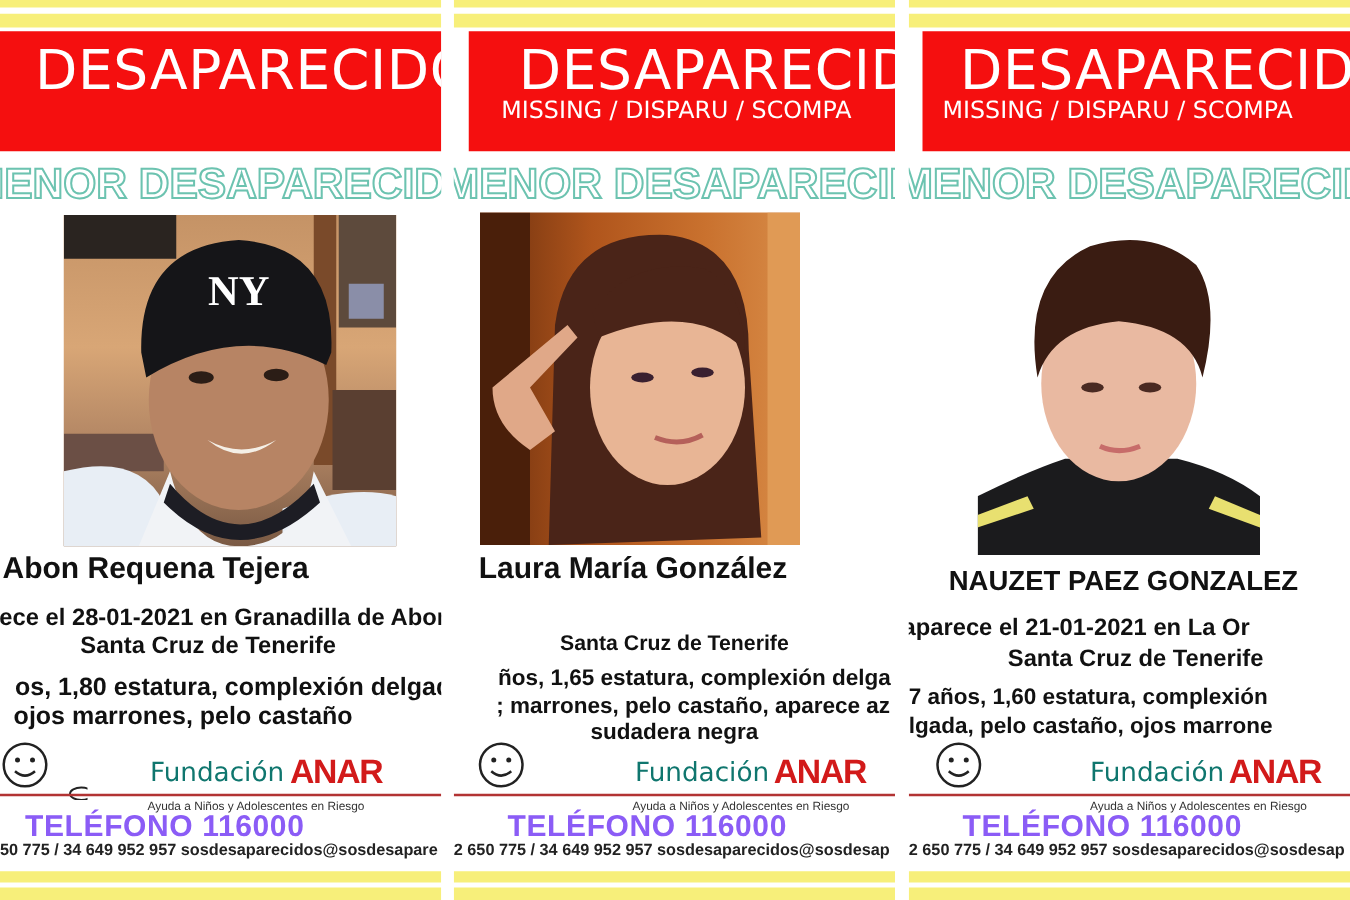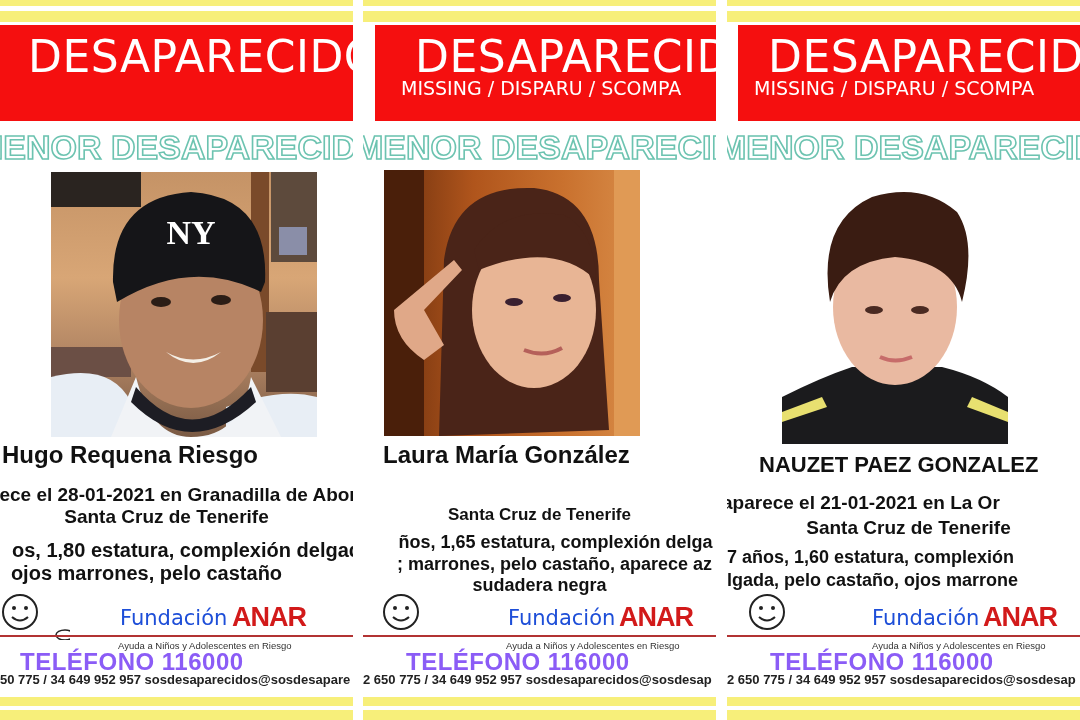--- a/index.html
+++ b/index.html
@@ -33,21 +33,21 @@
   .p1 .photo { left:3px; top:172px; width:266px; height:265px; background:linear-gradient(180deg,#c59366 0%,#d8a676 40%,#b08463 70%,#7a5a44 100%);margin-left:48px; }
   .p2 .photo { left:21px; top:170px; width:256px; height:266px; background:linear-gradient(90deg,#6b2f0e 0%,#b0551c 35%,#c9712e 70%,#d88c48 100%); }
   .p3 .photo { left:55px; top:182px; width:226px; height:262px; background:#ffffff; }
   .name { position:absolute; white-space:nowrap; font-weight:bold; color:#111; font-family:"Liberation Sans", sans-serif; }
   .p1 .name { left:2px; top:441px; font-size:24px; }
   .p2 .name { left:20px; top:441px; font-size:24px; }
   .p3 .name { left:32px; top:452px; font-size:22px; }
   .line { position:absolute; left:0; right:0; white-space:nowrap; font-weight:bold; color:#111; text-align:center; font-family:"Liberation Sans", sans-serif; }
   .desc { font-size:20px; }
   .smiley { position:absolute; left:0; top:590px; width:70px; height:50px; }
-  .fund { position:absolute; top:606px; white-space:nowrap; font-size:21px; color:#1d4ed8; font-family:"DejaVu Sans", sans-serif; }
+  .fund { position:absolute; top:606px; white-space:nowrap; font-size:21px; color:#0f766e; font-family:"DejaVu Sans", sans-serif; }
   .anar { position:absolute; top:602px; font-size:27px; font-weight:900; color:#d21a1a; letter-spacing:-1px; font-family:"Liberation Sans", sans-serif;text-align:center; }
   .redline { position:absolute; left:0; right:0; top:635px; height:2px; background:#b23333; }
   .ayuda { position:absolute; top:640px; font-size:9.5px; color:#333; white-space:nowrap; }
   .tel { position:absolute; top:648px; white-space:nowrap; font-size:24px; font-weight:900; color:#8b5cf6; letter-spacing:0.5px; }
   .contact { position:absolute; top:672px; white-space:nowrap; font-size:13px; font-weight:bold; color:#222; }
 </style>
 </head>
 <body>
 
 <div class="panel p1">
@@ -70,21 +70,21 @@
       <ellipse cx="140" cy="148" rx="72" ry="88" fill="#b78464"></ellipse>
       <path d="M62 110 Q60 25 140 20 Q218 25 214 110 L210 120 Q140 85 66 130 Z" fill="#151518"></path>
       <text x="140" y="72" font-size="34" font-weight="bold" fill="#ffffff" text-anchor="middle" font-family="Liberation Serif, serif">NY</text>
       <ellipse cx="110" cy="130" rx="10" ry="5" fill="#2b1d16"></ellipse>
       <ellipse cx="170" cy="128" rx="10" ry="5" fill="#2b1d16"></ellipse>
       <path d="M115 180 Q142 195 170 180 Q142 202 115 180 Z" fill="#f4efe6"></path>
       <path d="M85 205 Q100 265 140 265 Q190 265 200 205 L230 265 L60 265 Z" fill="#f1f3f6"></path>
       <path d="M85 215 Q140 280 200 215 L205 230 Q140 290 80 230 Z" fill="#1d1d24"></path>
     </svg>
   </div>
-  <div class="name">Hugo Requena Riesgo</div>
+  <div class="name">Abon Requena Tejera</div>
   <div class="line" style="top:484px;font-size:19px;left:-25px;right:-25px;">rece el 28-01-2021 en Granadilla de Abon</div>
   <div class="line" style="top:506px;font-size:19px;left:-10px;right:10px;">Santa Cruz de Tenerife</div>
   <div class="line desc" style="top:539px;left:-20px;right:-40px;">os, 1,80 estatura, complexión delgad</div>
   <div class="line desc" style="top:562px;left:-30px;right:30px;">ojos marrones, pelo castaño</div>
   <svg class="smiley" viewBox="0 0 70 50">
     <circle cx="20" cy="22" r="17" fill="#fff" stroke="#222" stroke-width="2"></circle>
     <circle cx="14" cy="18" r="2" fill="#222"></circle>
     <circle cx="26" cy="18" r="2" fill="#222"></circle>
     <path d="M12 27 Q20 34 28 27" fill="none" stroke="#222" stroke-width="2"></path>
     <ellipse cx="65" cy="45" rx="9" ry="5" fill="#fff" stroke="#222" stroke-width="1.5"></ellipse>

